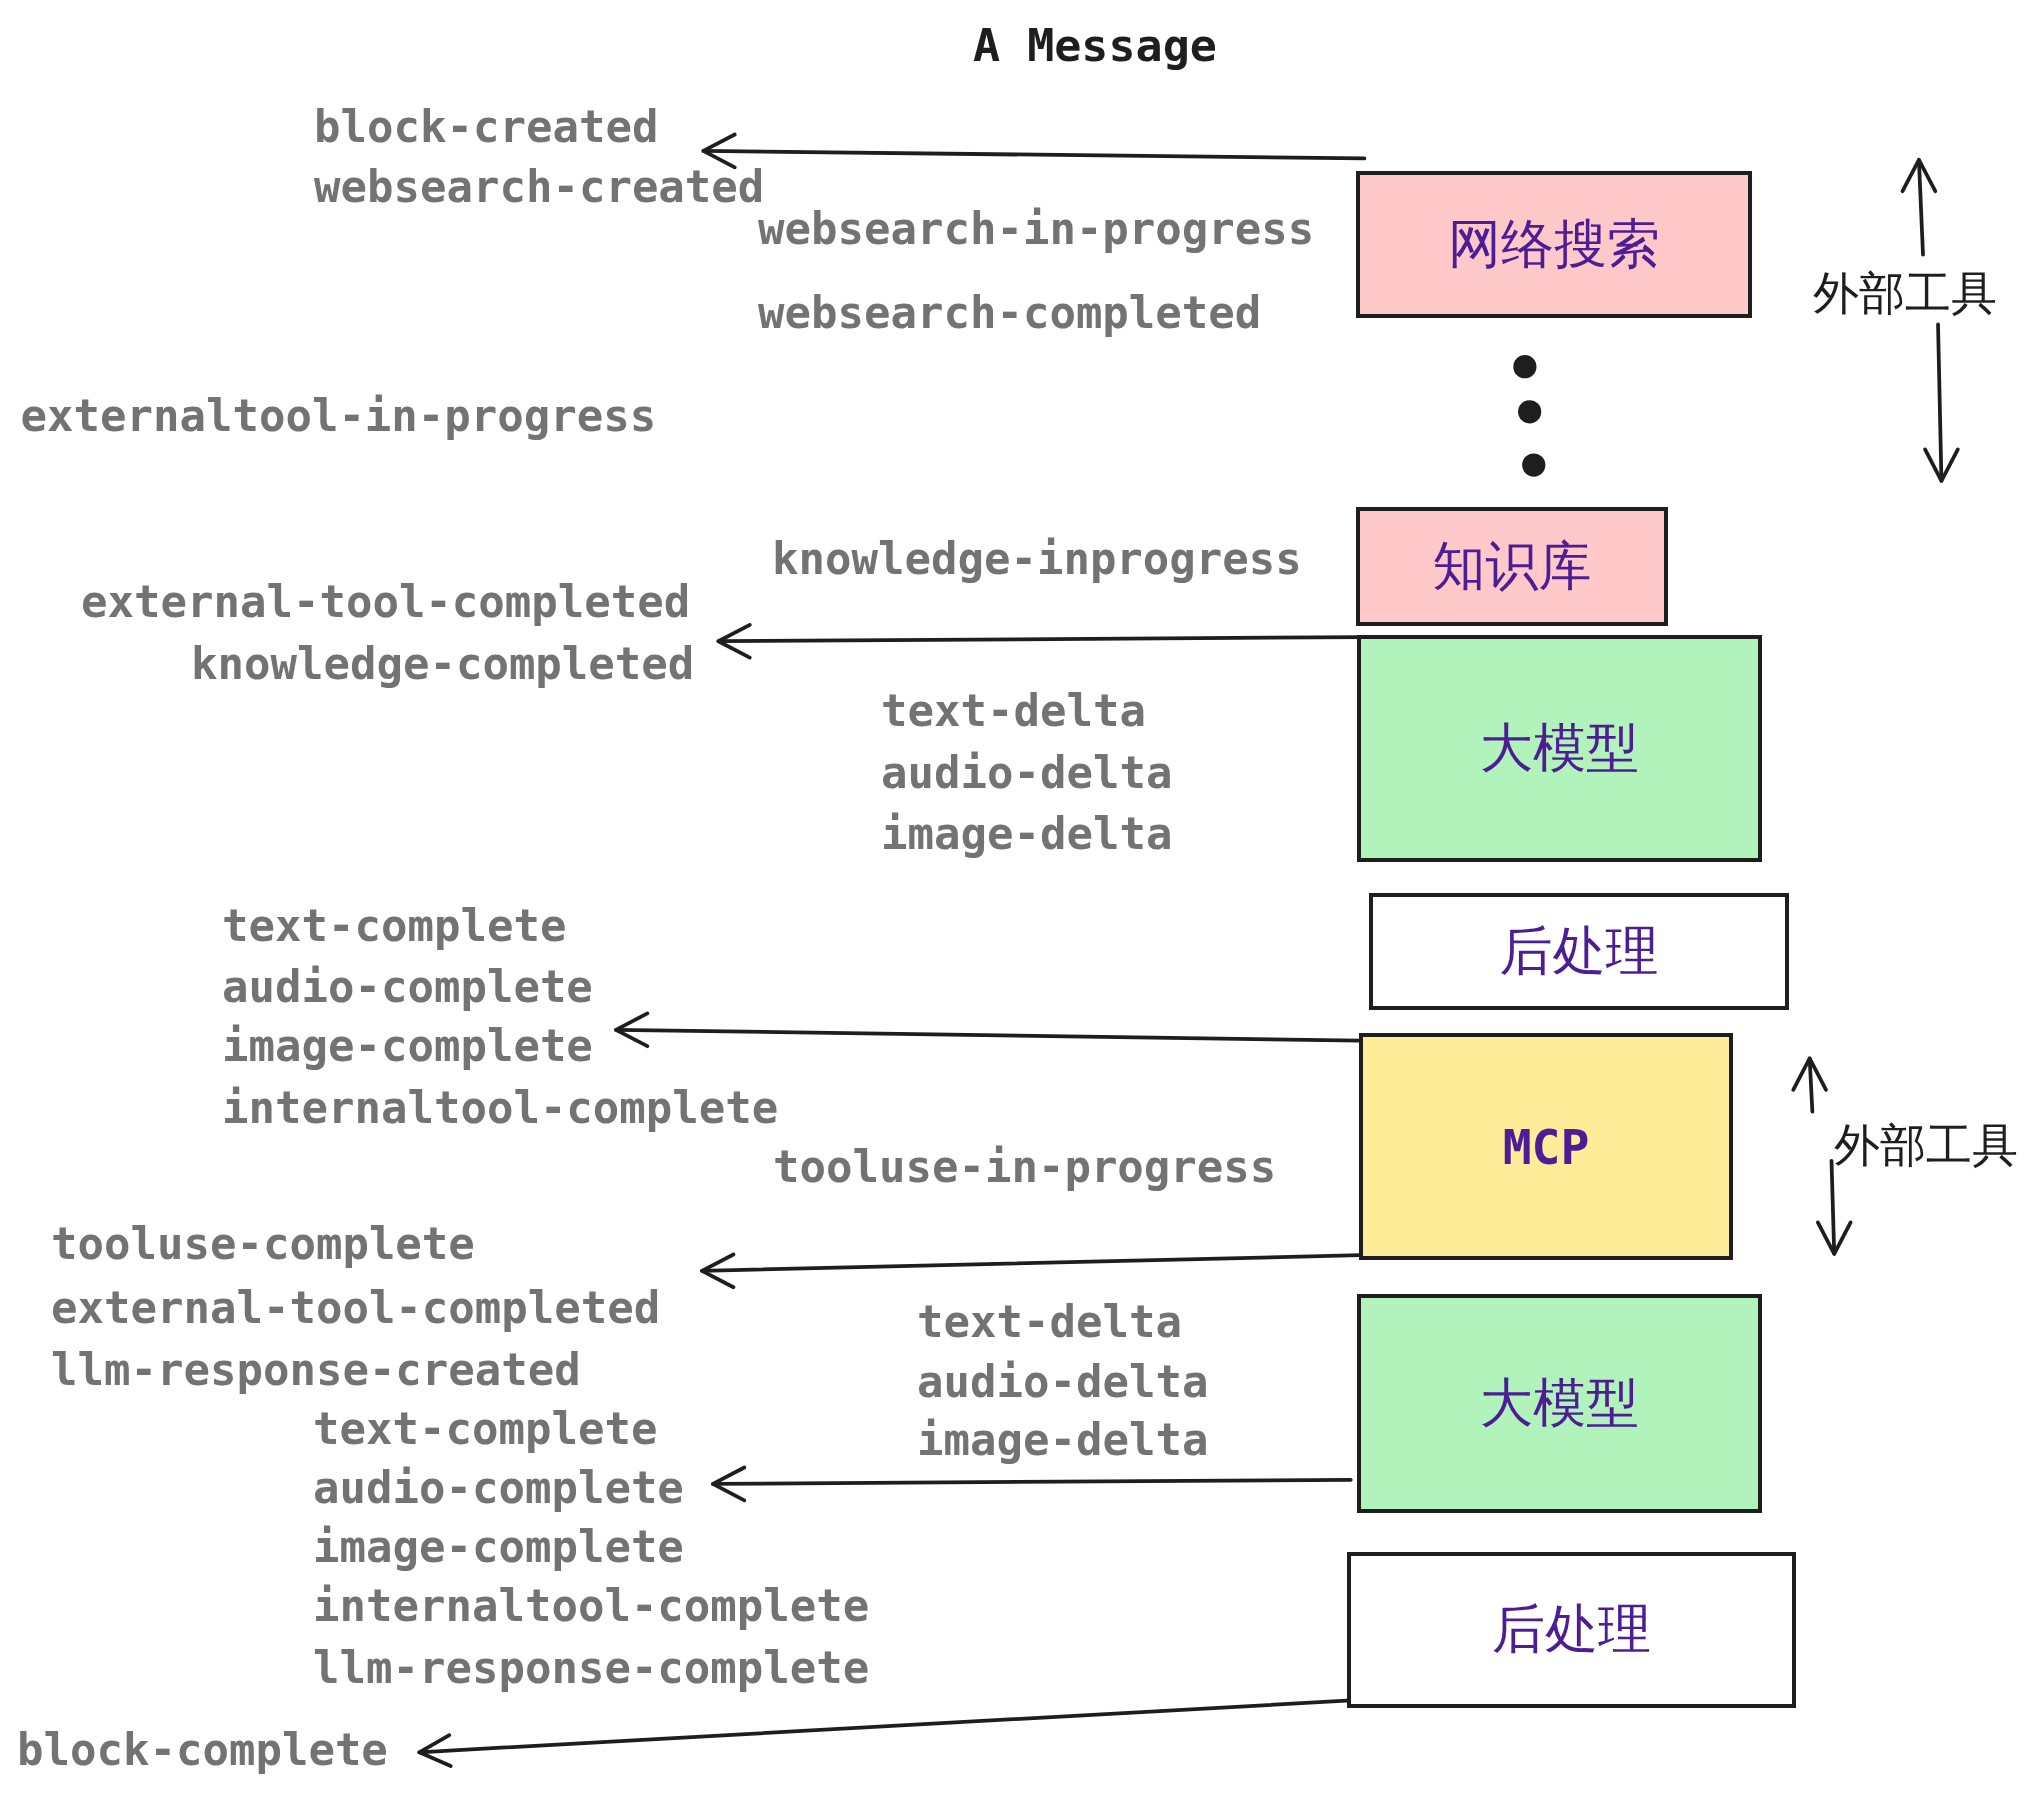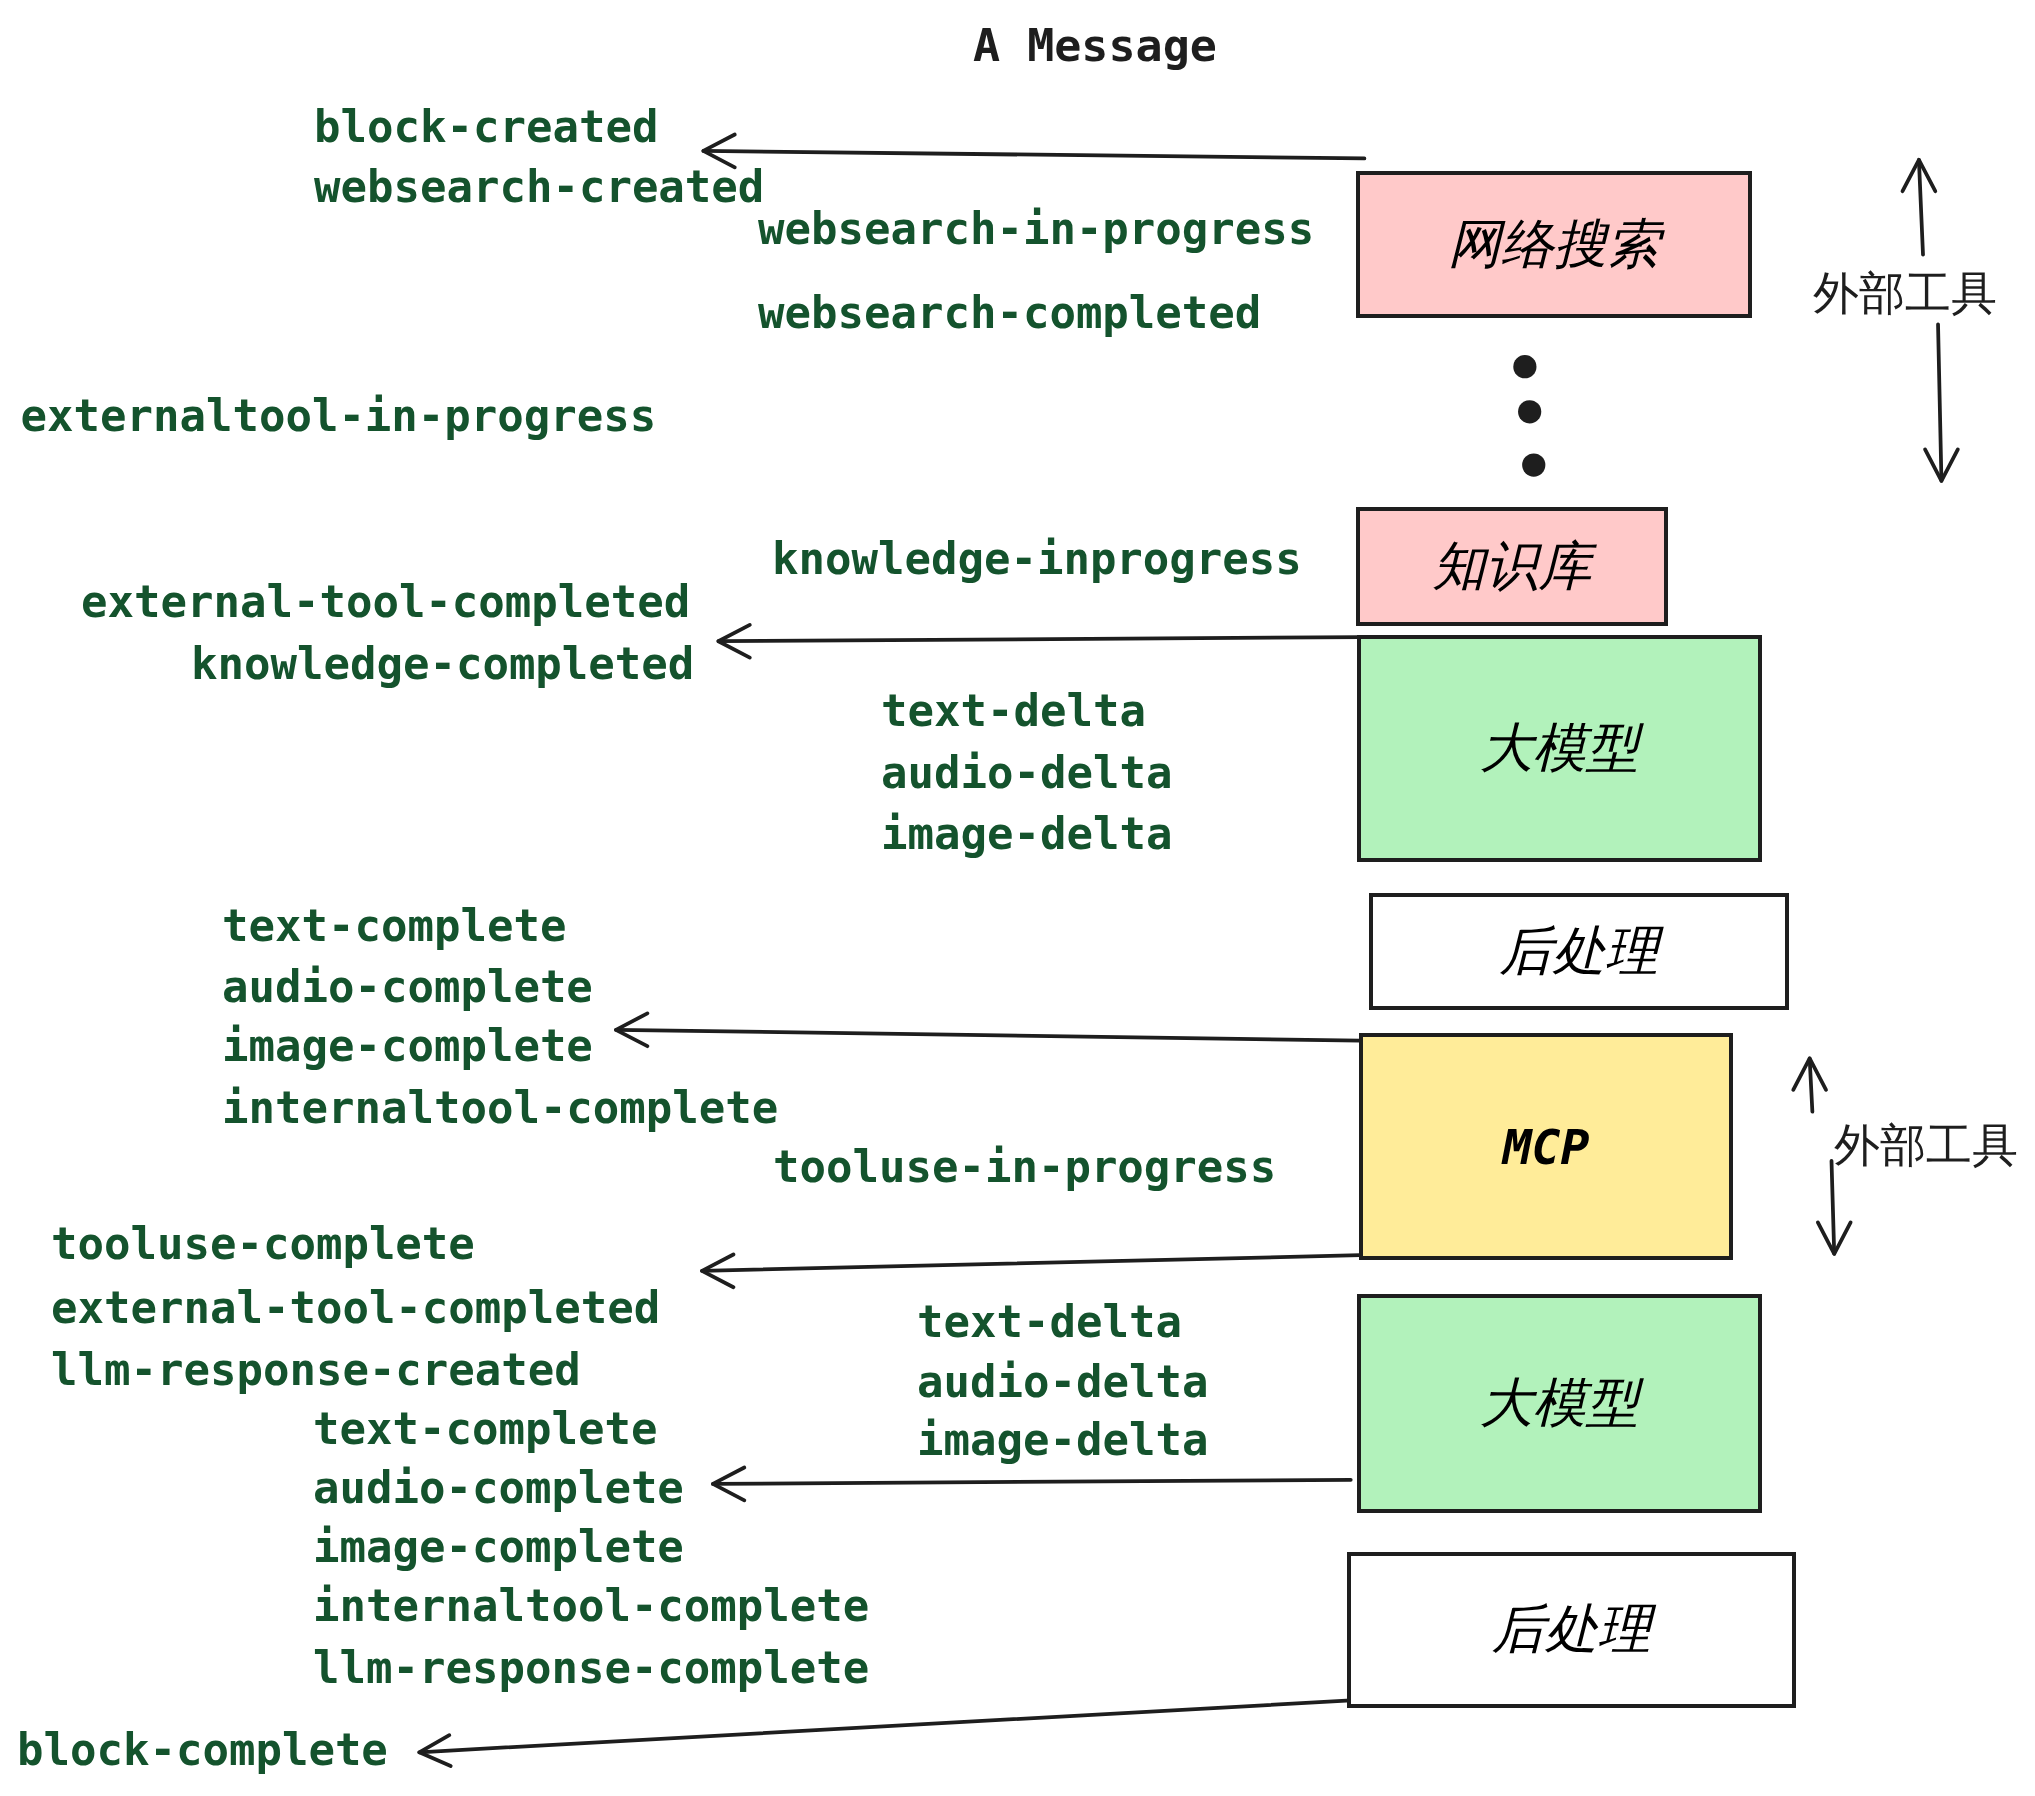--- a/index.html
+++ b/index.html
@@ -17,21 +17,21 @@
     overflow: hidden;
     text-align: right;
   }
   .ev {
     position: absolute;
     font-family: "DejaVu Sans Mono", monospace;
     font-size: 44px;
     font-weight: 700;
     line-height: 1.05;
     white-space: nowrap;
-    color: #14532d;
+    color: #737373;
   }
   .title {
     position: absolute;
     font-family: "DejaVu Sans Mono", monospace;
     font-size: 45px;
     font-weight: 700;
     white-space: nowrap;
     color: #1e1e1e;
   }
   .box {
@@ -43,23 +43,22 @@
     justify-content: center;
   }
   .box.pink   { background: #ffc9c9; }
   .box.green  { background: #b2f2bb; }
   .box.yellow { background: #ffec99; }
   .box.white  { background: #ffffff; }
   .box-label {
     font-family: "DejaVu Sans", "Liberation Sans", sans-serif;
     font-size: 53px;
     font-weight: 400;
-    color: #000000;
-    white-space: nowrap;
-    font-style: italic;
+    color: #4c1d95;
+    white-space: nowrap;
   }
   .box-label.mono {
     font-family: "DejaVu Sans Mono", monospace;
     font-size: 48px;
     font-weight: 700;
   }
   .side-label {
     position: absolute;
     font-family: "DejaVu Sans", "Liberation Sans", sans-serif;
     font-size: 46px;

